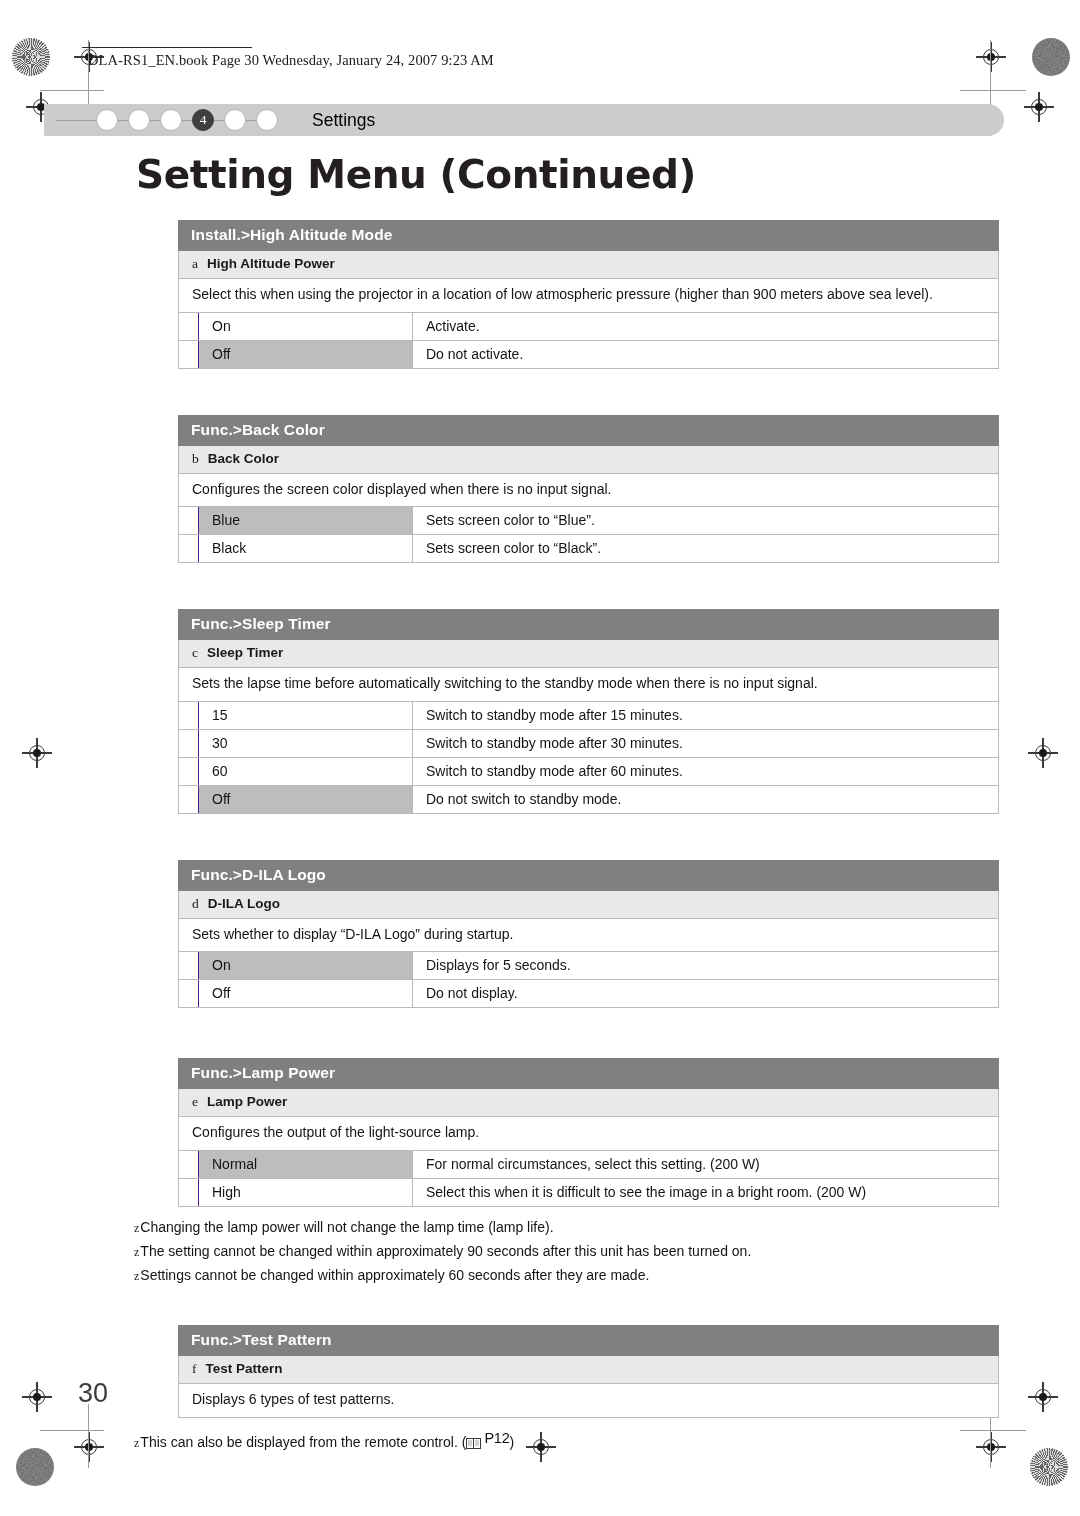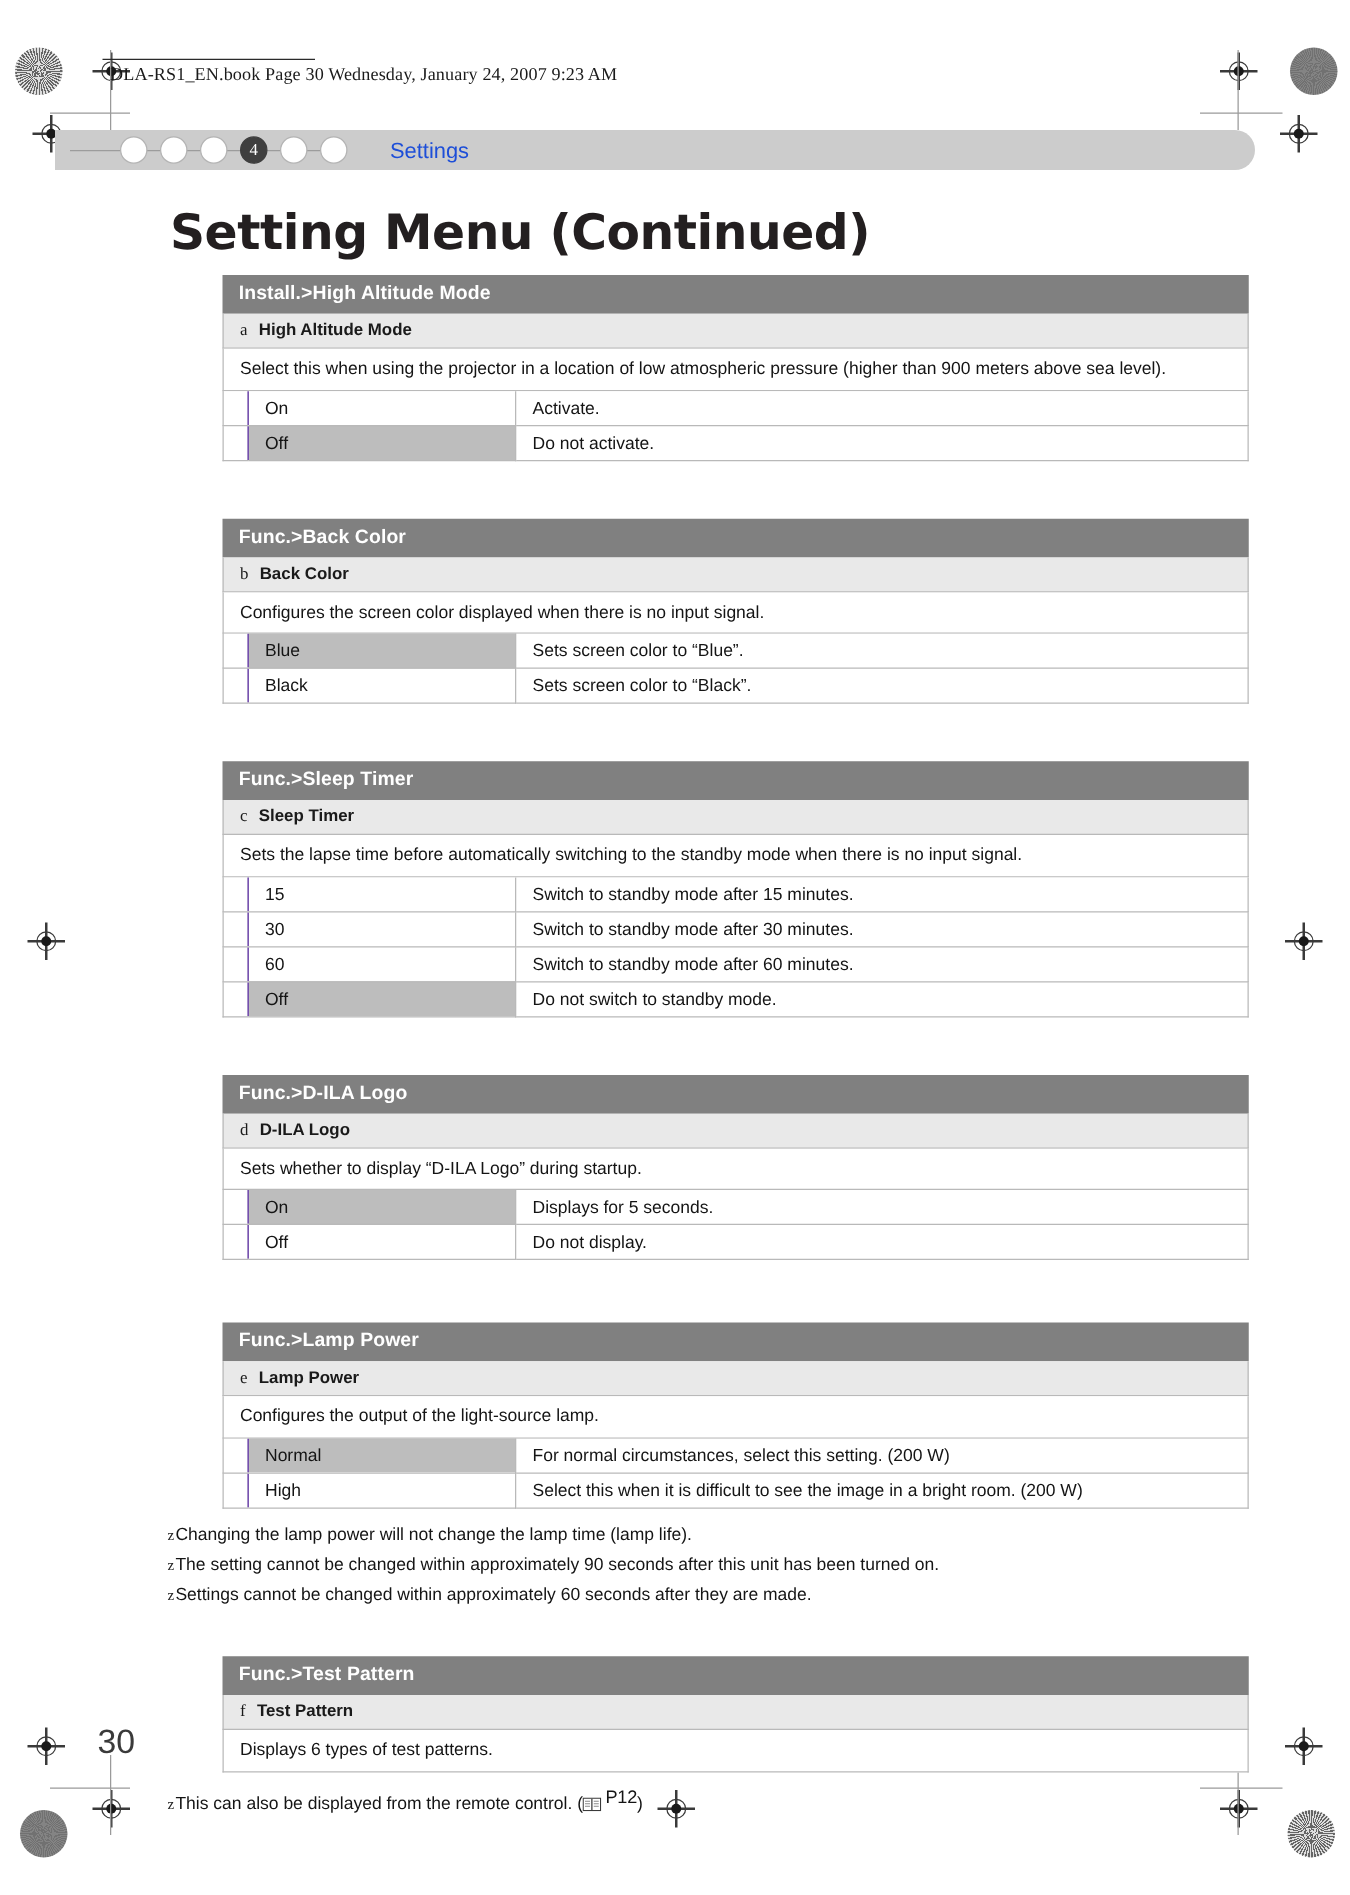--- a/index.html
+++ b/index.html
@@ -124,32 +124,31 @@
     font-family: "Liberation Serif", serif;
     font-size: 13.5px;
   }
   .nav-label {
     position: absolute;
     left: 268px; top: 0;
     height: 32px;
     display: flex;
     align-items: center;
     font-size: 17.5px;
-    color: #1d4ed8;
+    color: #000000;
   }
 
   .page-title {
     position: absolute;
     left: 136px; top: 152px;
     font-size: 39px;
     font-weight: bold;
     color: #231f20;
     letter-spacing: -0.4px;
     font-family: "DejaVu Sans", sans-serif;
-    margin-top: 12px;
   }
 
   
   .content {
     position: absolute;
     left: 134px; top: 220px;
     width: 821px;
   }
 
   
@@ -386,21 +385,21 @@
 </div>
 
 <div class="page-title">Setting Menu (Continued)</div>
 
 <div class="content">
 
   <div class="sec">
     <div class="sec-head">Install.&gt;High Altitude Mode</div>
     <div class="sec-sub">
       <span class="idx">a</span>
-      <span>High Altitude Mode</span>
+      <span>High Altitude Power</span>
     </div>
     <div class="sec-desc">Select this when using the projector in a location of low atmospheric pressure (higher than 900 meters above sea level).</div>
     <table class="opt-table">
         <tbody>
       <tr>
         <td class="gutter"></td>
         <td class="opt">On</td>
         <td class="det">Activate.</td>
       </tr>
       <tr>

